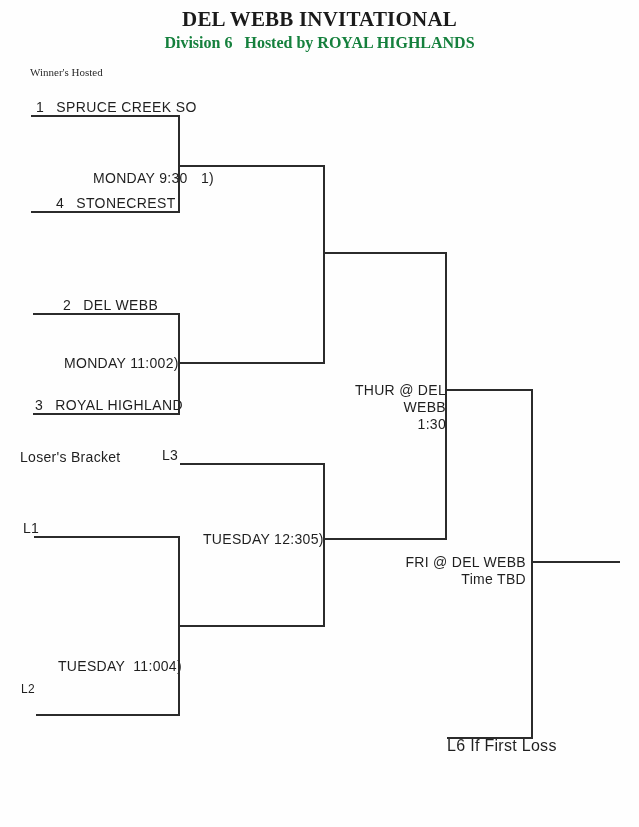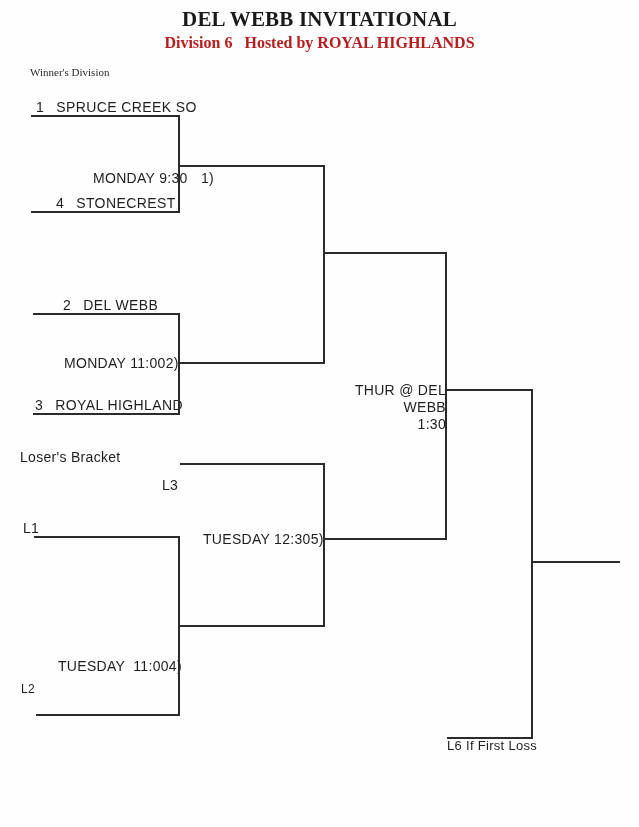--- a/index.html
+++ b/index.html
@@ -10,21 +10,21 @@
   .hl{position:absolute;height:2px;background:#2b2b2b;}
   .vl{position:absolute;width:2px;background:#2b2b2b;}
   .title{
     position:absolute;top:8px;left:0;width:639px;text-align:center;
     font-family:Liberation Serif, serif;font-weight:bold;font-size:21px;line-height:23px;
     letter-spacing:0.2px;color:#1a1a1a;
   }
   .subtitle{
     position:absolute;top:34px;left:0;width:639px;text-align:center;
     font-family:"Liberation Serif",serif;font-weight:bold;font-size:16px;line-height:18px;
-    white-space:pre;color:#b91c1c;
+    white-space:pre;color:#15803d;
   }
   .wb-label{
     position:absolute;left:30px;top:66px;
     font-family:"Liberation Serif",serif;font-size:11px;color:#2a2a2a;
   }
   .lb-label{
     position:absolute;left:20px;top:449px;
     font-size:14px;letter-spacing:0.3px;
   }
   .team{
@@ -32,31 +32,31 @@
     font-size:14px;letter-spacing:0.4px;line-height:15px;white-space:pre;
   }
   .game{
     position:absolute;display:flex;justify-content:space-between;align-items:center;
     font-size:14px;letter-spacing:0.3px;line-height:16px;white-space:pre;
   }
   .venue{
     position:absolute;text-align:right;font-size:14px;letter-spacing:0.3px;line-height:17px;
   }
   .lslot{
-    position:absolute;font-size:13px;letter-spacing:0.3px;line-height:14px;white-space:pre;
+    position:absolute;font-size:16px;letter-spacing:0.3px;line-height:14px;white-space:pre;
   }
 </style>
 </head>
 <body>
 
 <div class="page">
 
   <div class="title">DEL WEBB INVITATIONAL</div>
   <div class="subtitle">Division 6   Hosted by ROYAL HIGHLANDS</div>
-  <div class="wb-label">Winner's Division</div>
+  <div class="wb-label">Winner's Hosted</div>
   <div class="lb-label">Loser's Bracket</div>
 
   <div class="team" style="left:36px;top:100px;">
     <span>1</span>
     <span>SPRUCE CREEK SO</span>
   </div>
   <div class="team" style="left:56px;top:196px;">
     <span>4</span>
     <span>STONECREST</span>
   </div>
@@ -83,22 +83,26 @@
   </div>
   <div class="game" style="left:58px;top:618px;width:120px;margin-top:40px;">
     <span>TUESDAY  11:00</span>
     <span>4)</span>
   </div>
 
   <div class="venue" style="left:330px;top:382px;width:116px;">
     <div>THUR @ DEL WEBB</div>
     <div>1:30</div>
   </div>
+  <div class="venue" style="left:402px;top:554px;width:124px;">
+    <div>FRI @ DEL WEBB</div>
+    <div>Time TBD</div>
+  </div>
 
-  <div class="lslot" style="left:162px;top:448px;font-size:14px;margin-top:30px;">L3</div>
+  <div class="lslot" style="left:162px;top:448px;font-size:14px;">L3</div>
   <div class="lslot" style="left:23px;top:521px;font-size:14px;">L1</div>
   <div class="lslot" style="left:21px;top:682px;font-size:12px;">L2</div>
   <div class="lslot" style="left:447px;top:739px;">L6 If First Loss</div>
 
   <div class="hl" style="left:31px;top:115px;width:149px;"></div>
   <div class="hl" style="left:31px;top:211px;width:149px;"></div>
   <div class="hl" style="left:178px;top:165px;width:147px;"></div>
   <div class="hl" style="left:323px;top:252px;width:124px;"></div>
   <div class="hl" style="left:33px;top:313px;width:147px;"></div>
   <div class="hl" style="left:178px;top:362px;width:147px;"></div>

